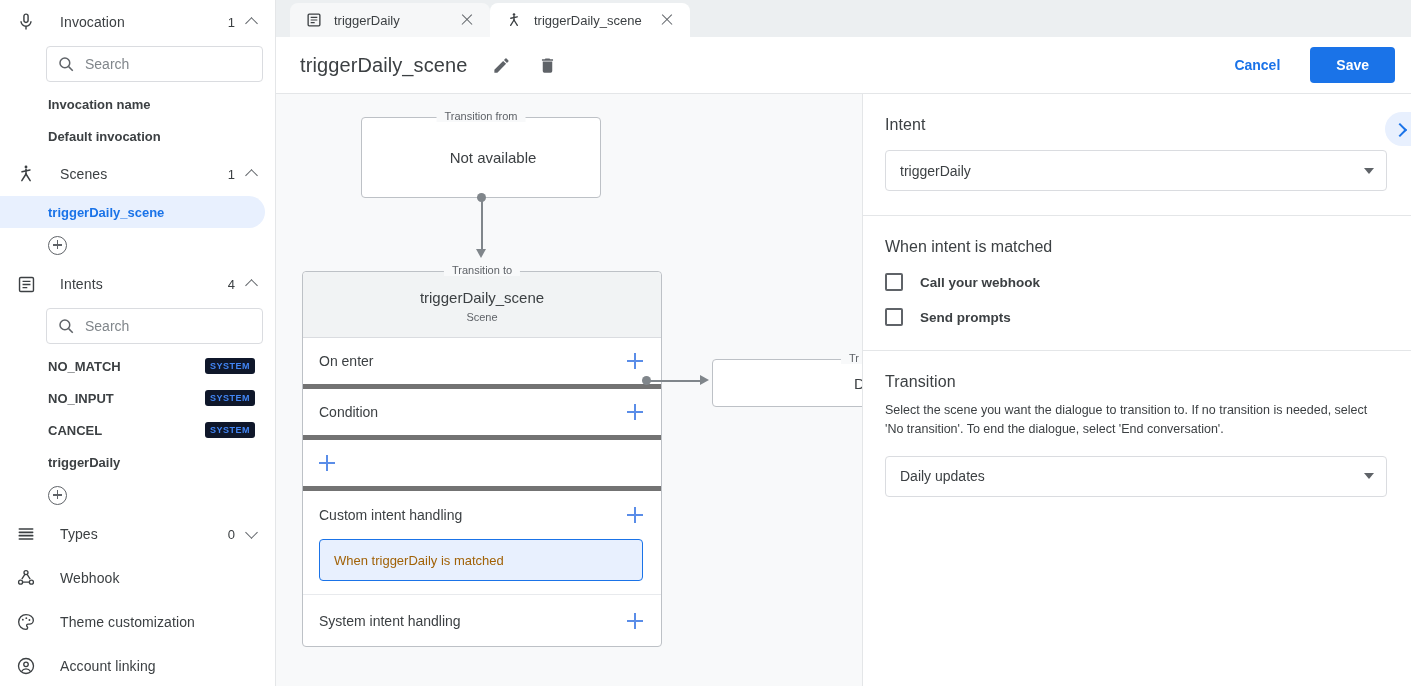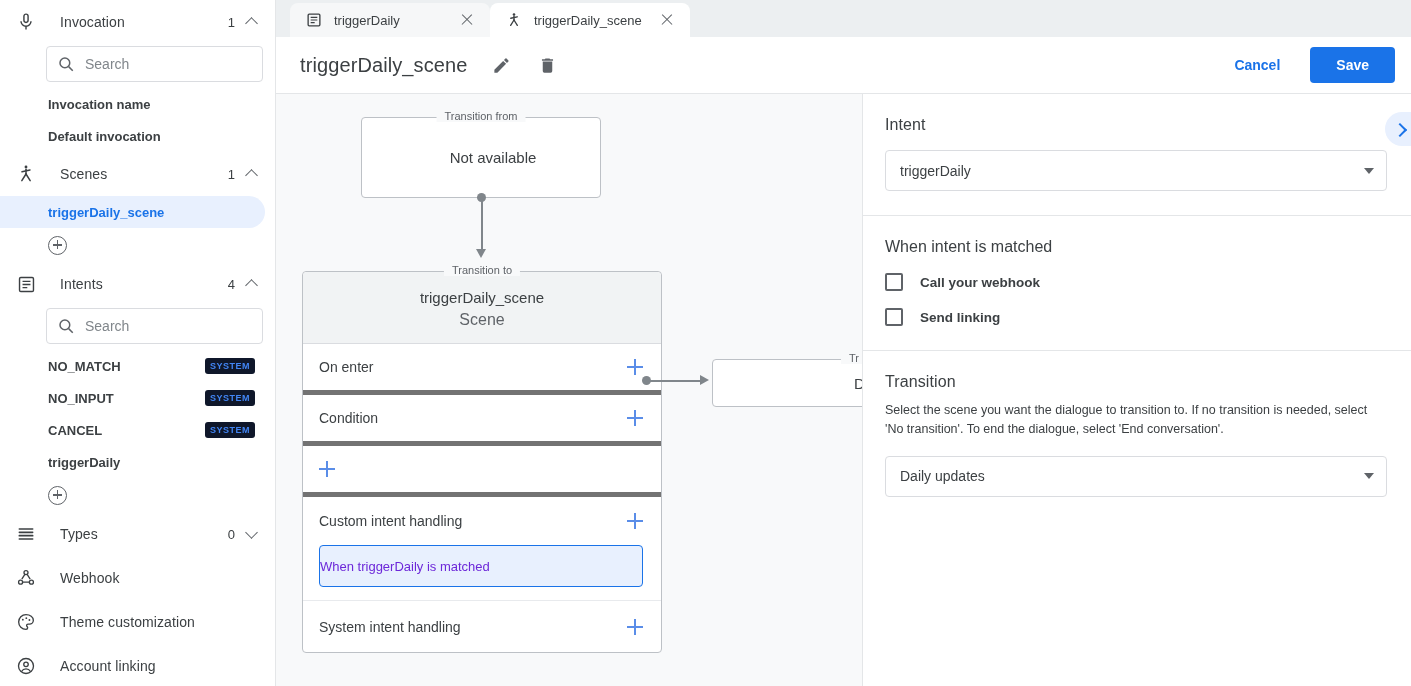--- a/index.html
+++ b/index.html
@@ -239,21 +239,21 @@
     background: #ffffff;
   }
   .scene-head {
     background: #f1f3f4;
     border-radius: 4px 4px 0 0;
     padding: 17px 0 14px;
     text-align: center;
     border-bottom: 1px solid #dadce0;
   }
   .scene-head .scene-name { font-size: 15px; color: #3c4043; }
-  .scene-head .scene-sub { font-size: 16px; color: #5f6368; margin-top: 5px; }
+  .scene-head .scene-sub { font-size: 11px; color: #5f6368; margin-top: 5px; }
   .scene-row {
     display: flex; align-items: center;
     height: 51px;
     padding: 0 18px 0 16px;
     border-bottom: 5px solid #737373;
     cursor: pointer;
   }
   .scene-row:last-child { border-bottom: none; }
   .scene-row .row-label { flex: 1 1 auto; font-size: 14px; color: #3c4043; }
   .row-plus {
@@ -266,22 +266,23 @@
   .row-plus::after { top: 0; left: 7px; height: 16px; width: 2px; }
   .scene-block { border-bottom: 1px solid #e8eaed; }
   .scene-block .scene-row { border-bottom: none; height: 48px; }
   .handler-chip {
     margin: 0 18px 13px 16px;
     height: 42px;
     background: #e8f0fe;
     border: 1px solid #1a73e8;
     border-radius: 4px;
     display: flex; align-items: center;
+    padding-left: 14px;
     font-size: 13px;
-    color: #6d28d9;
+    color: #a16207;
     cursor: pointer;
   }
 
   
   #node-to-right {
     left: 436px; top: 265px; width: 230px; height: 48px;
     display: flex; align-items: center; justify-content: center;
   }
   #node-to-right .node-main { font-size: 15px; color: #3c4043; margin-left: 80px; white-space: nowrap; }
   #node-to-right .fs-legend { left: 128px; transform: none; }
@@ -601,21 +602,21 @@
         <div class="rp-divider"></div>
 
         <div class="rp-section">
           <div class="rp-sub-h">When intent is matched</div>
           <div class="cb-row">
             <span class="cb-box"></span>
             <span class="cb-label">Call your webhook</span>
           </div>
           <div class="cb-row">
             <span class="cb-box"></span>
-            <span class="cb-label">Send linking</span>
+            <span class="cb-label">Send prompts</span>
           </div>
         </div>
 
         <div class="rp-divider"></div>
 
         <div class="rp-section">
           <div class="rp-h">Transition</div>
           <div class="rp-desc">Select the scene you want the dialogue to transition to. If no transition is needed, select 'No transition'. To end the dialogue, select 'End conversation'.</div>
           <div class="select-box">
             <span class="sel-val">Daily updates</span>

